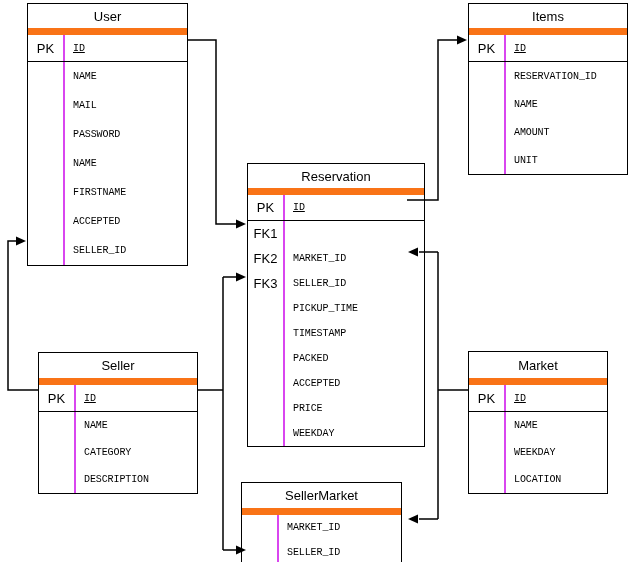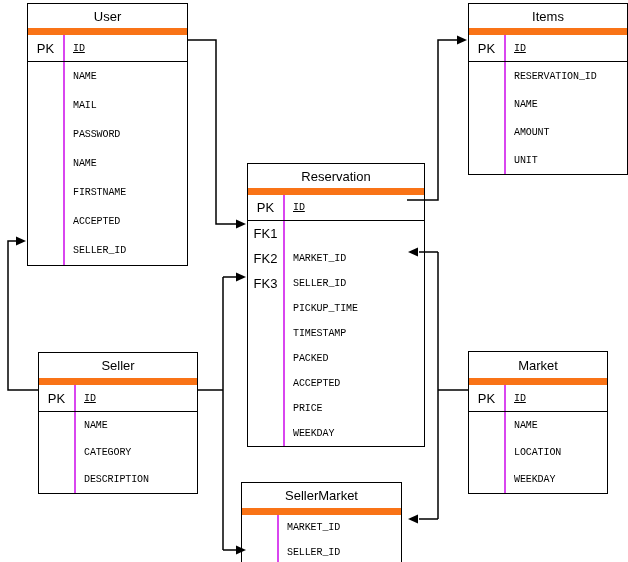--- a/index.html
+++ b/index.html
@@ -211,25 +211,25 @@
         <div class="row pk-row">
           <div class="key-cell">PK</div>
           <div class="label-cell pk-label">ID</div>
         </div>
         <div class="row">
           <div class="key-cell"></div>
           <div class="label-cell">NAME</div>
         </div>
         <div class="row">
           <div class="key-cell"></div>
+          <div class="label-cell">WEEKDAY</div>
+        </div>
+        <div class="row">
+          <div class="key-cell"></div>
           <div class="label-cell">LOCATION</div>
-        </div>
-        <div class="row">
-          <div class="key-cell"></div>
-          <div class="label-cell">WEEKDAY</div>
         </div>
       </div>
   </div>
 
   <div class="entity" style="left:241px; top:482px; width:161px; --th:25px; --pkh:25px; --rh:25px;">
     <div class="entity-title">SellerMarket</div>
     <div class="rows">
         <div class="row">
           <div class="key-cell"></div>
           <div class="label-cell">MARKET_ID</div>

